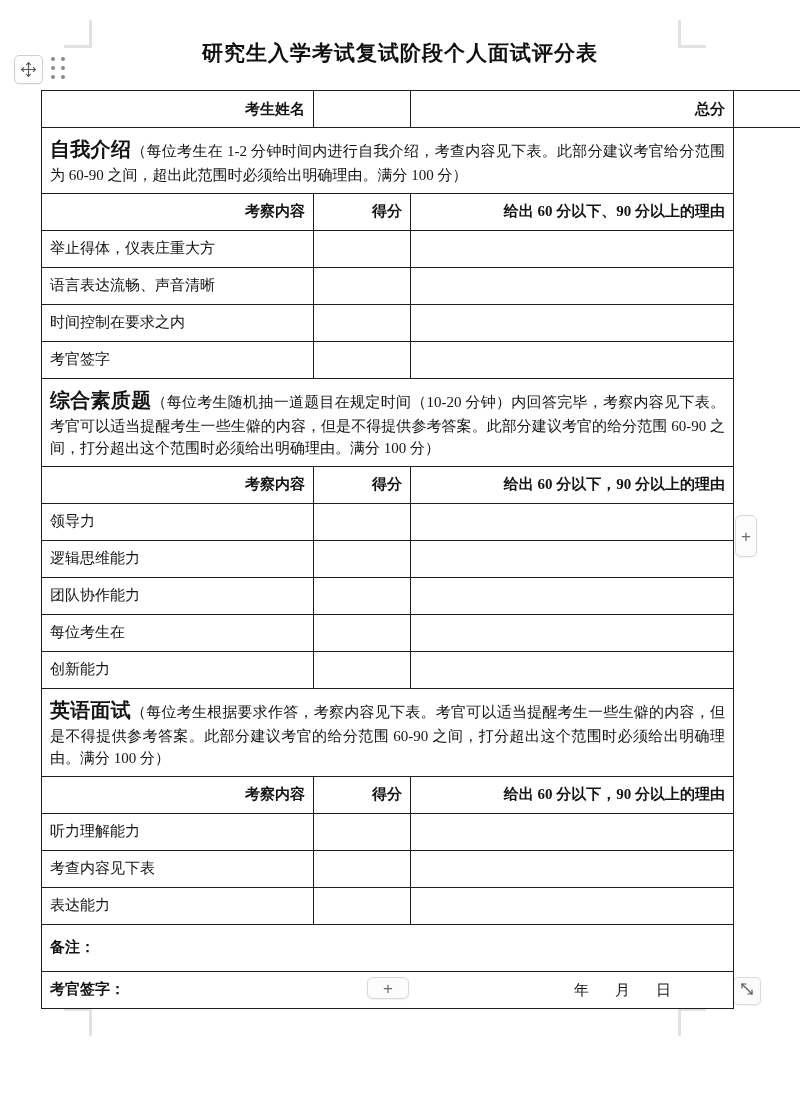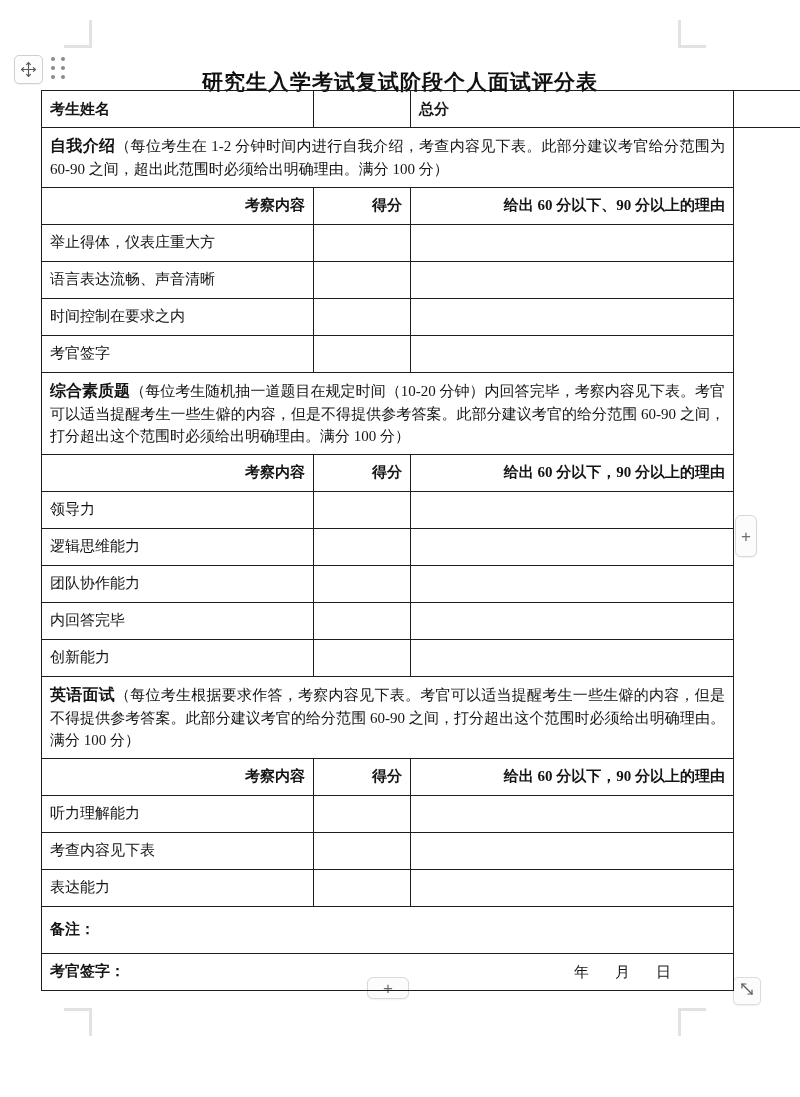--- a/index.html
+++ b/index.html
@@ -106,21 +106,21 @@
     display: flex;
     align-items: center;
     justify-content: center;
     box-shadow: 0 1px 2px rgba(0,0,0,.06);
   }
 
   
   .doc-title {
     position: absolute;
     left: 0;
-    top: 68px;
+    top: 39px;
     width: 800px;
     text-align: center;
     font-size: 21px;
     font-weight: bold;
     letter-spacing: 1px;
     color: #111;
   }
 
   
   .sheet {
@@ -142,35 +142,35 @@
   .c-name   { width: 97px;  }
   .c-blank1 { width: 175px; }
   .c-total  { width: 97px;  }
   .c-blank2 { width: 323px; }
 
   .col-item   { width: 272px; }
   .col-score  { width: 97px;  }
   .col-reason { width: 323px; }
 
   .cell-label { font-weight: bold; }
-  .cell-center { text-align: left; }
+  .cell-center { text-align: right; }
   .hdr {
     text-align: right;
     font-weight: bold;
   }
   .row-item { height: 30px; }
 
   .section-note {
     font-size: 14px;
     line-height: 1.65;
     padding: 7px 9px 8px 9px;
     text-align: justify;
   }
   .section-note b {
-    font-size: 16px;
+    font-size: 20px;
     font-weight: bold;
   }
 
   .sign-row { position: relative; height: 34px; }
   .sign-dates {
     position: absolute;
     right: 10px;
     top: 50%;
     transform: translateY(-50%);
     font-weight: normal;
@@ -297,21 +297,21 @@
         <td>逻辑思维能力</td>
         <td></td>
         <td></td>
       </tr>
       <tr class="row-item">
         <td>团队协作能力</td>
         <td></td>
         <td></td>
       </tr>
       <tr class="row-item">
-        <td>内回答完毕</td>
+        <td>每位考生在</td>
         <td></td>
         <td></td>
       </tr>
       <tr class="row-item">
         <td>创新能力</td>
         <td></td>
         <td></td>
       </tr>
       <tr>
         <td class="section-note" colspan="3"><b>英语面试</b>（每位考生根据要求作答，考察内容见下表。考官可以适当提醒考生一些生僻的内容，但是不得提供参考答案。此部分建议考官的给分范围 60-90 之间，打分超出这个范围时必须给出明确理由。满分 100 分）</td>

